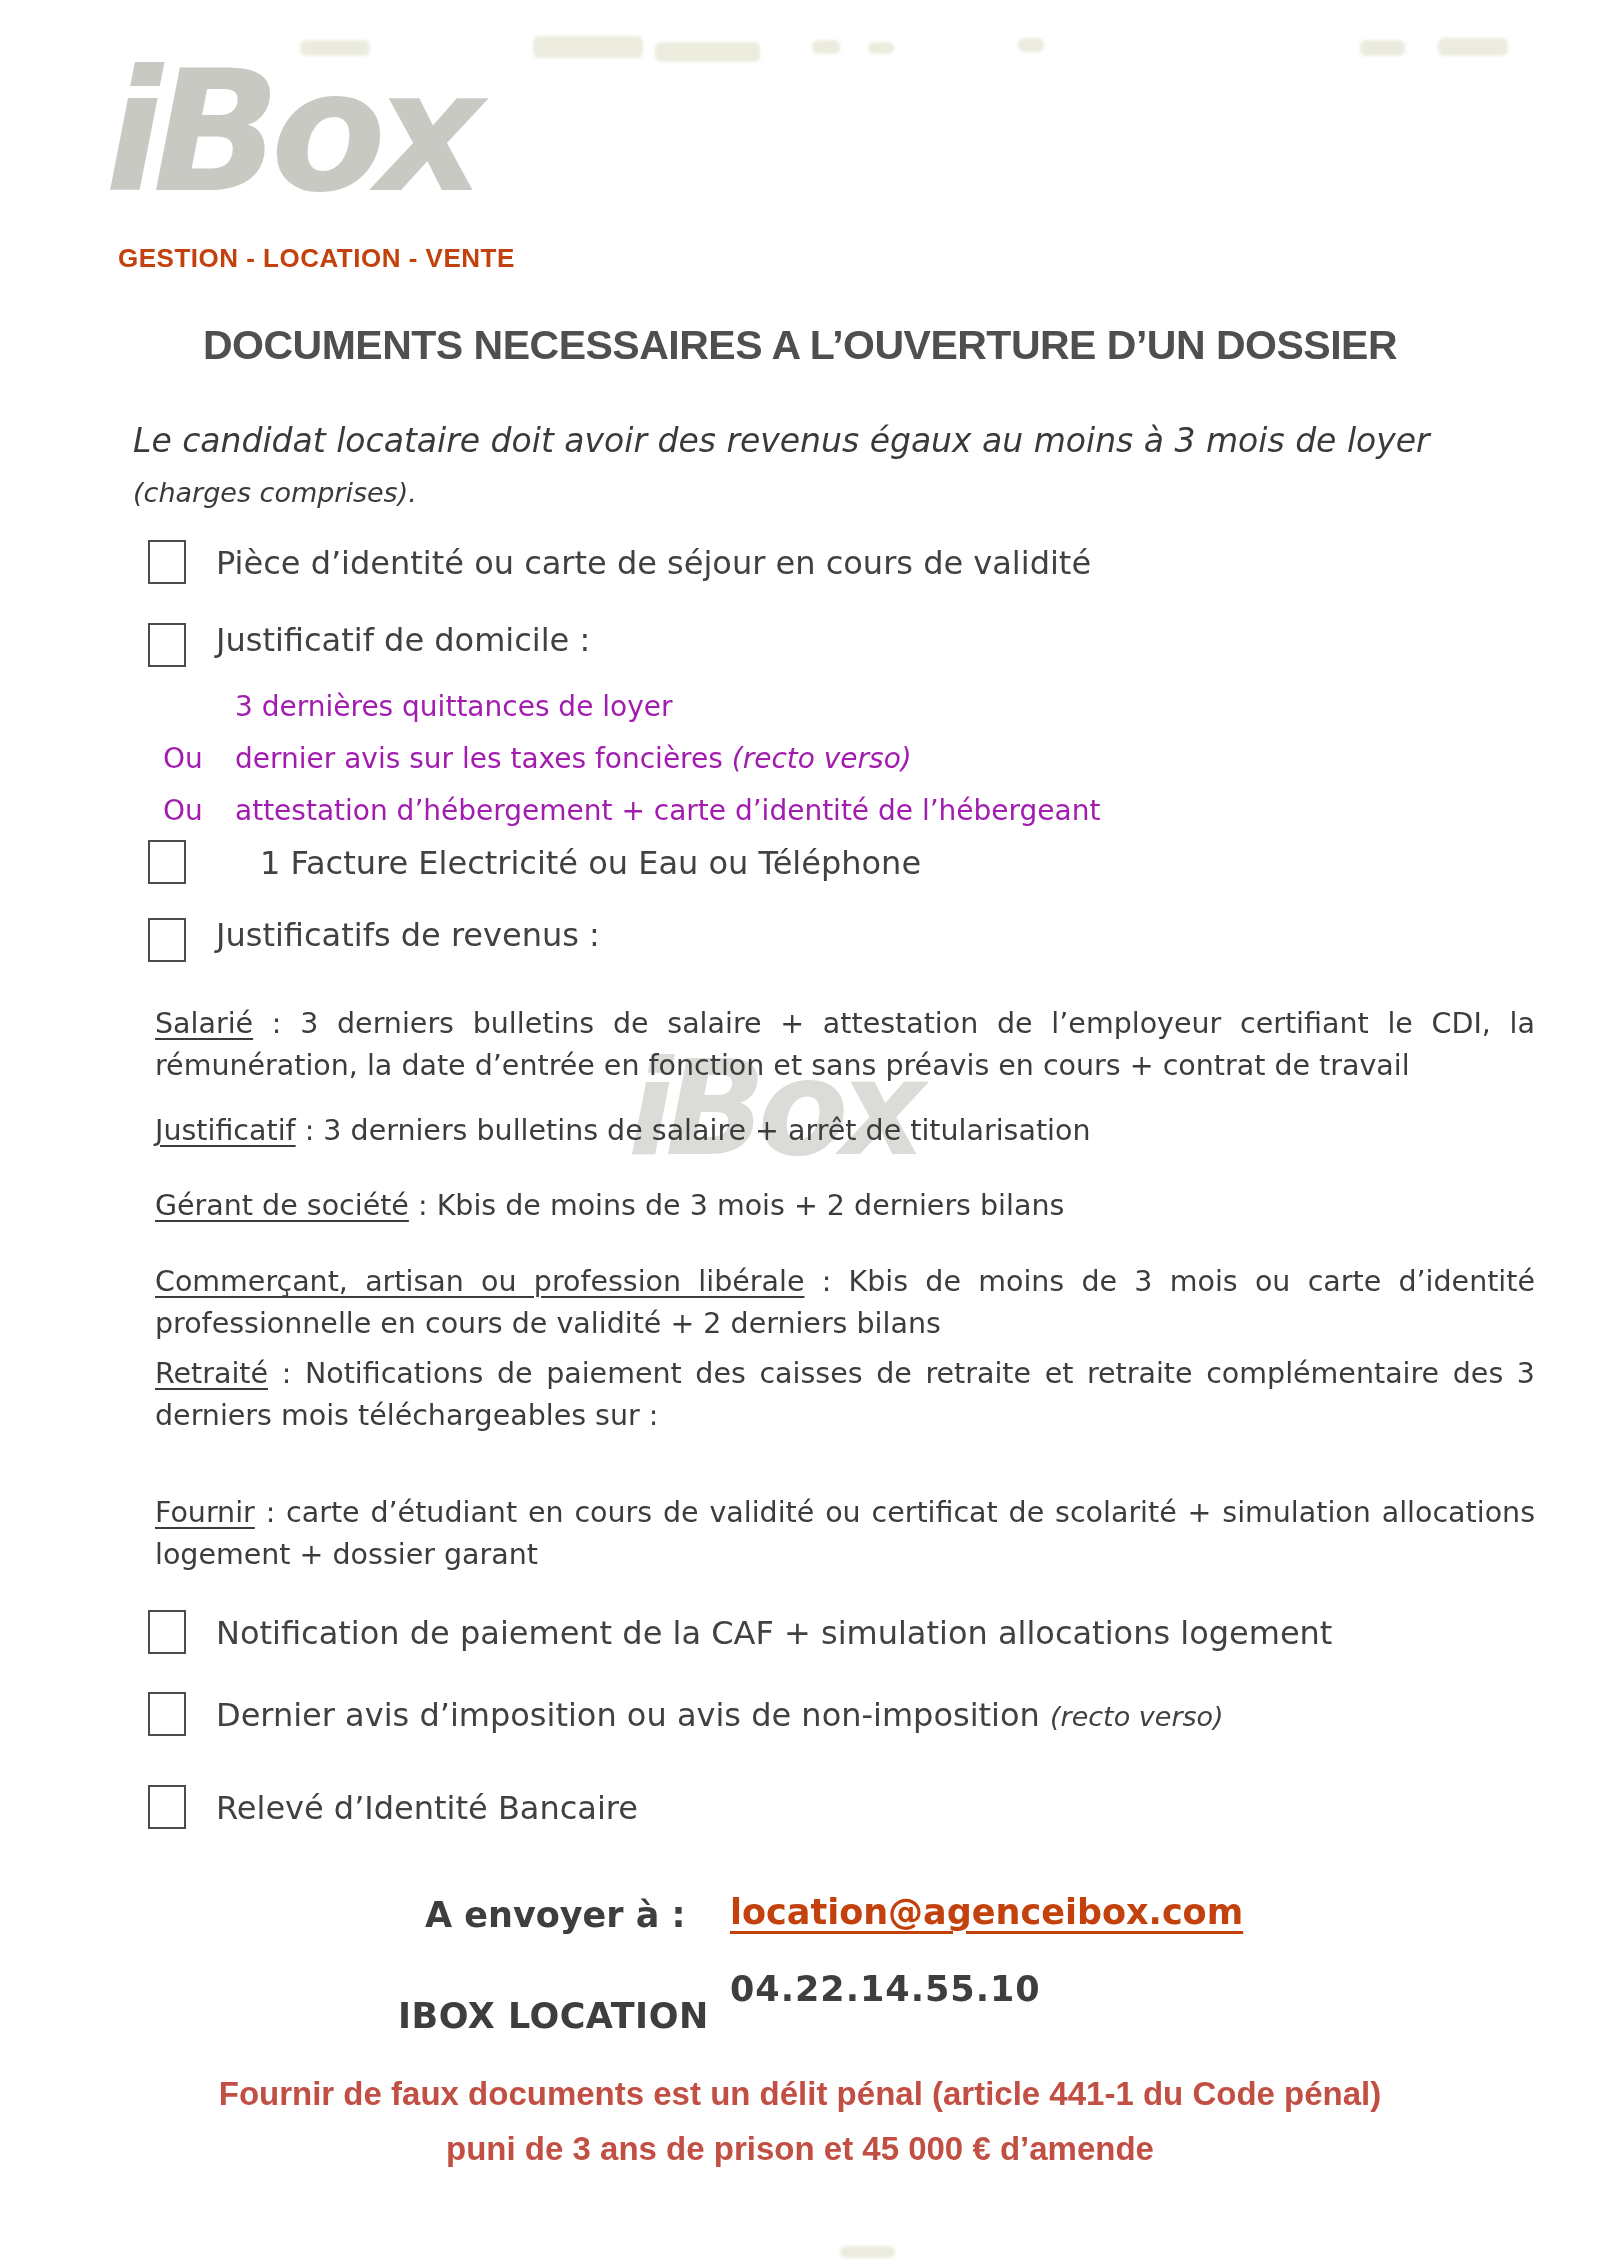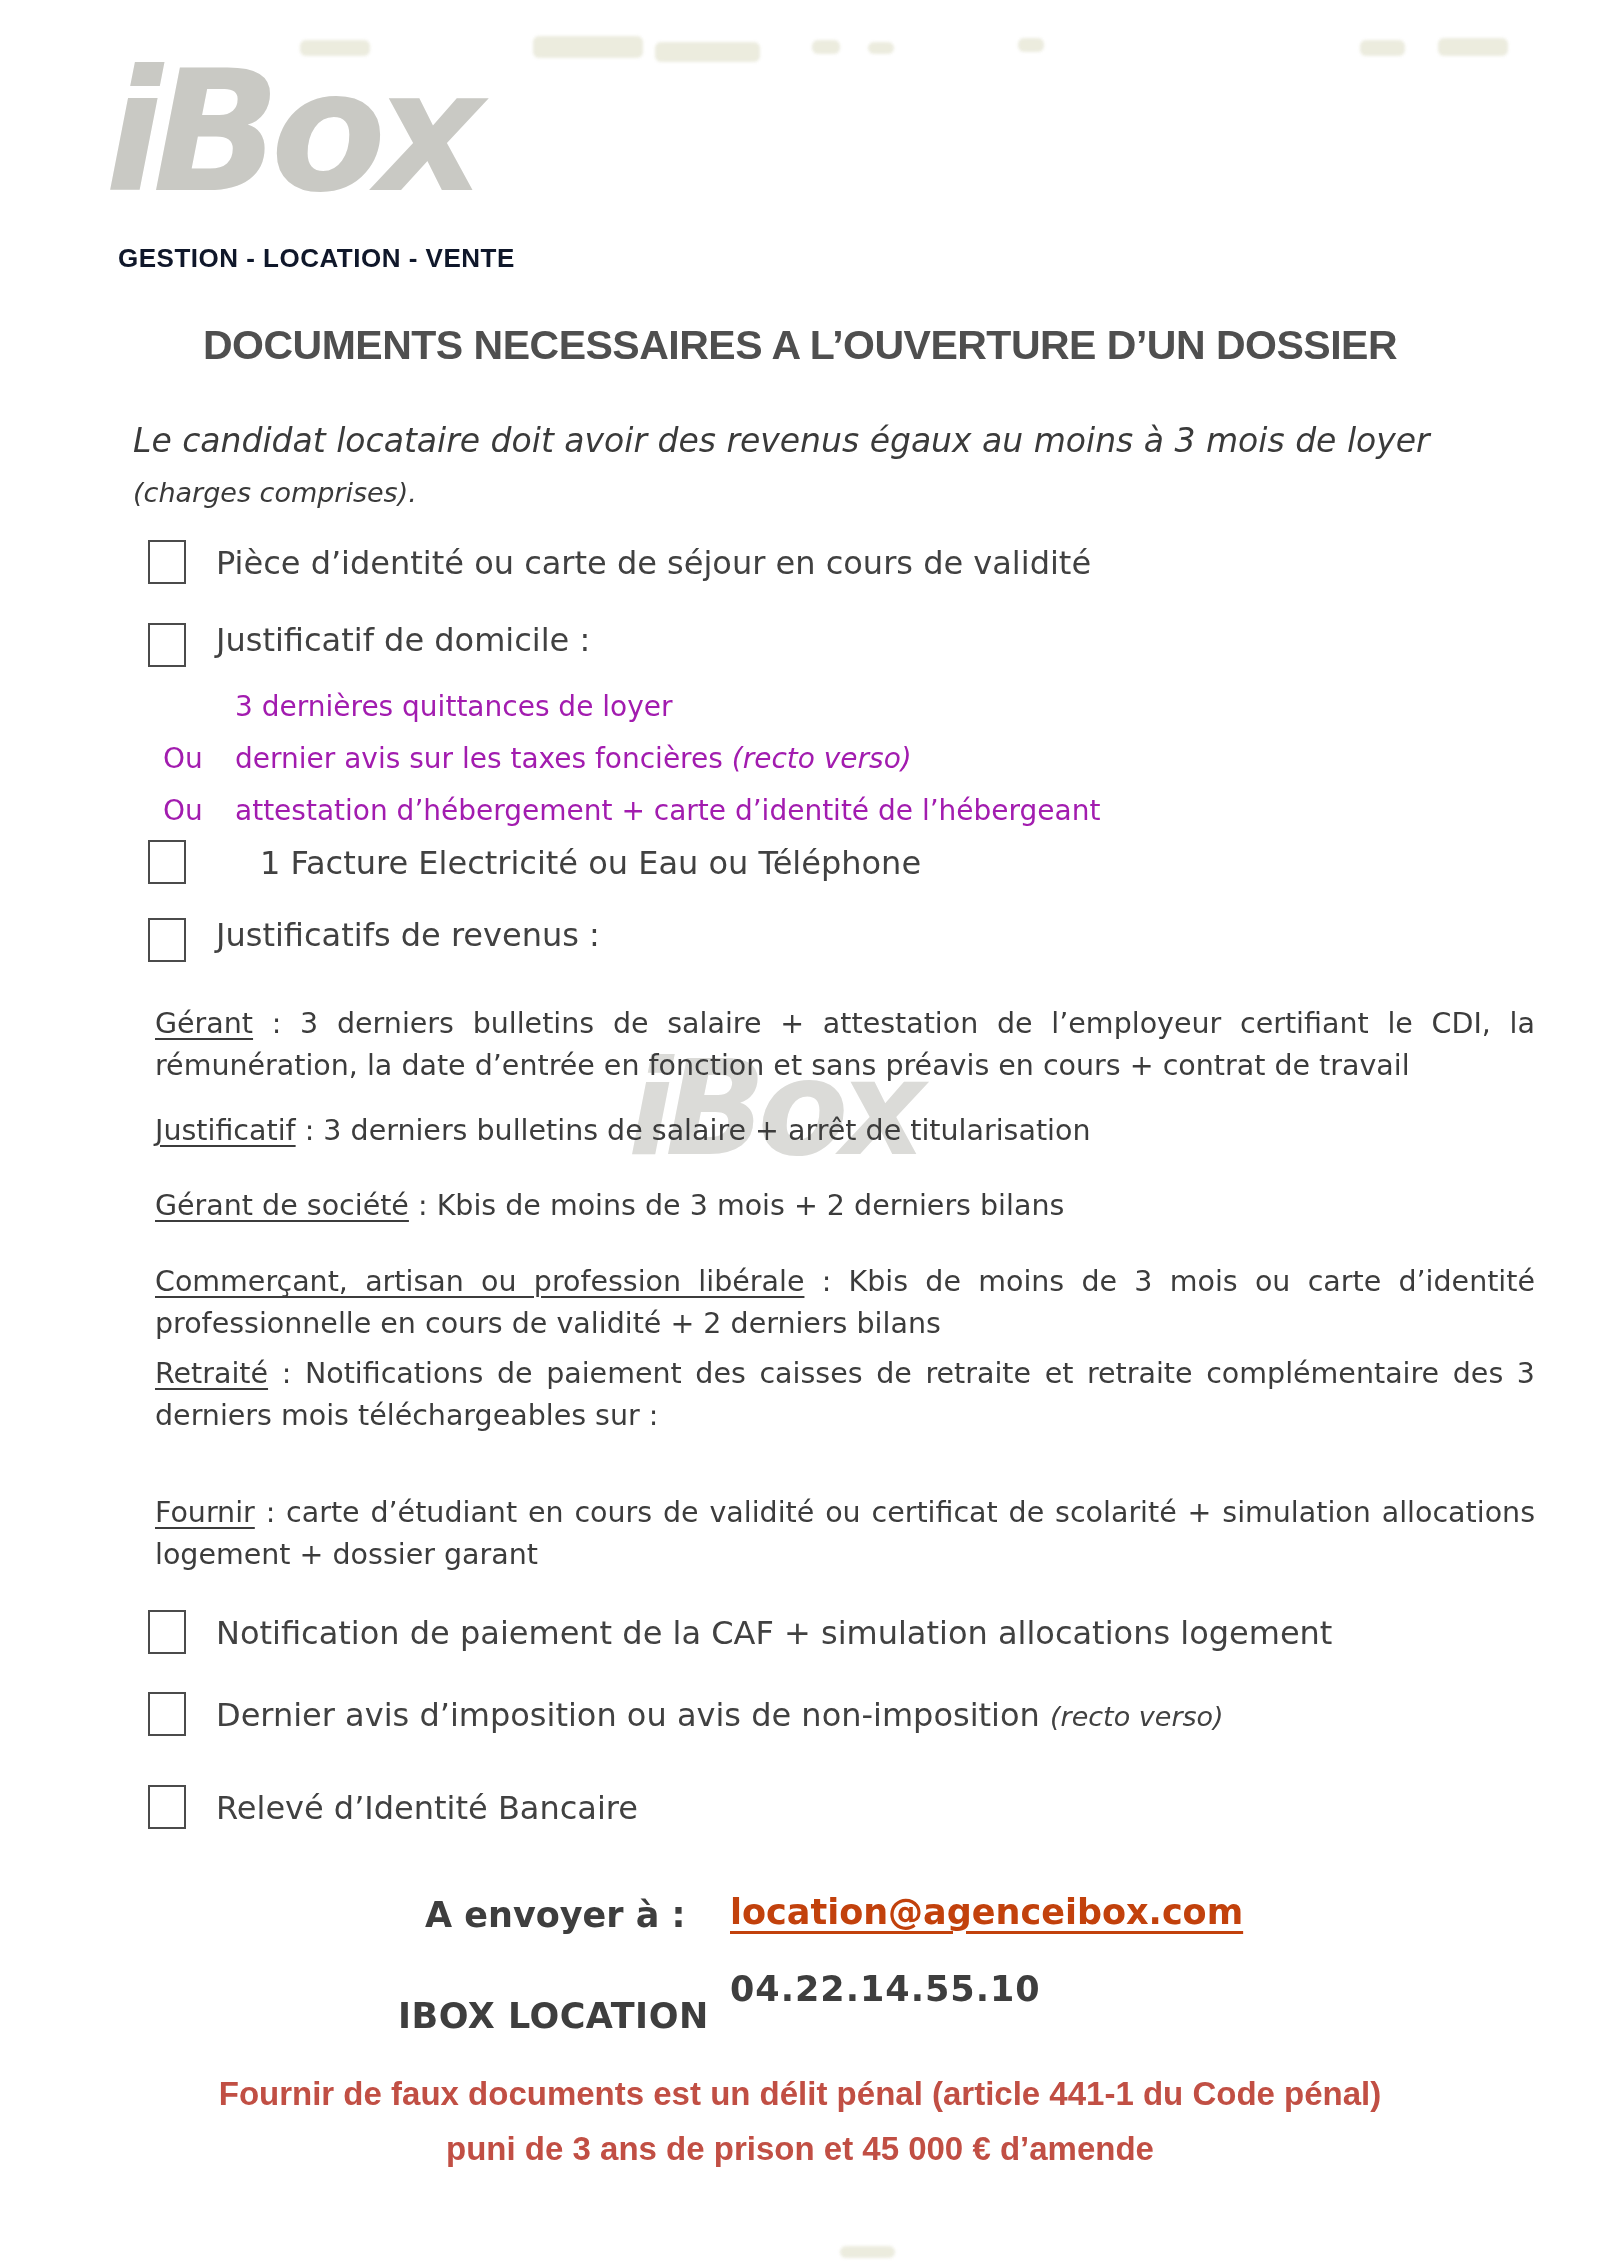--- a/index.html
+++ b/index.html
@@ -104,21 +104,21 @@
 <div class="artifact" style="left:1018px;top:38px;width:26px;height:14px;"></div>
 <div class="artifact" style="left:1360px;top:40px;width:45px;height:16px;"></div>
 <div class="artifact" style="left:1438px;top:38px;width:70px;height:18px;"></div>
 <div class="artifact" style="left:840px;top:2246px;width:55px;height:12px;"></div>
 
 <div class="abs watermark" style="color: rgb(219, 219, 216);">iBox</div>
 
 <div class="content">
 
   <div class="abs logo-text" style="color: rgb(201, 201, 196);">iBox</div>
-  <div class="abs logo-tagline" style="color: #0f172a;">GESTION - LOCATION - VENTE</div>
+  <div class="abs logo-tagline" style="color: #c2410c;">GESTION - LOCATION - VENTE</div>
 
   <div class="abs doc-title">DOCUMENTS NECESSAIRES A L’OUVERTURE D’UN DOSSIER</div>
 
   <div class="abs intro">
     <div class="l1">Le candidat locataire doit avoir des revenus égaux au moins à 3 mois de loyer</div>
     <div class="l2">(charges comprises).</div>
   </div>
 
   <div class="abs cb-row" style="top:540px;">
     <span class="cb"></span>
@@ -149,21 +149,21 @@
     <span class="cb"></span>
     <span class="cb-label">1 Facture Electricité ou Eau ou Téléphone</span>
   </div>
 
   <div class="abs cb-row" style="top:912px;">
     <span class="cb" style="margin-top:6px;"></span>
     <span class="cb-label">Justificatifs de revenus :</span>
   </div>
 
   <div class="abs cat" style="top:1003px;">
-    <span class="cat-label">Gérant</span><span> : 3 derniers bulletins de salaire + attestation de l’employeur certifiant le CDI, la rémunération, la date d’entrée en fonction et sans préavis en cours + contrat de travail</span>
+    <span class="cat-label">Salarié</span><span> : 3 derniers bulletins de salaire + attestation de l’employeur certifiant le CDI, la rémunération, la date d’entrée en fonction et sans préavis en cours + contrat de travail</span>
   </div>
 
   <div class="abs cat" style="top:1110px;">
     <span class="cat-label">Justificatif</span><span> : 3 derniers bulletins de salaire + arrêt de titularisation</span>
   </div>
 
   <div class="abs cat" style="top:1185px;">
     <span class="cat-label">Gérant de société</span><span> : Kbis de moins de 3 mois + 2 derniers bilans</span>
   </div>
 

